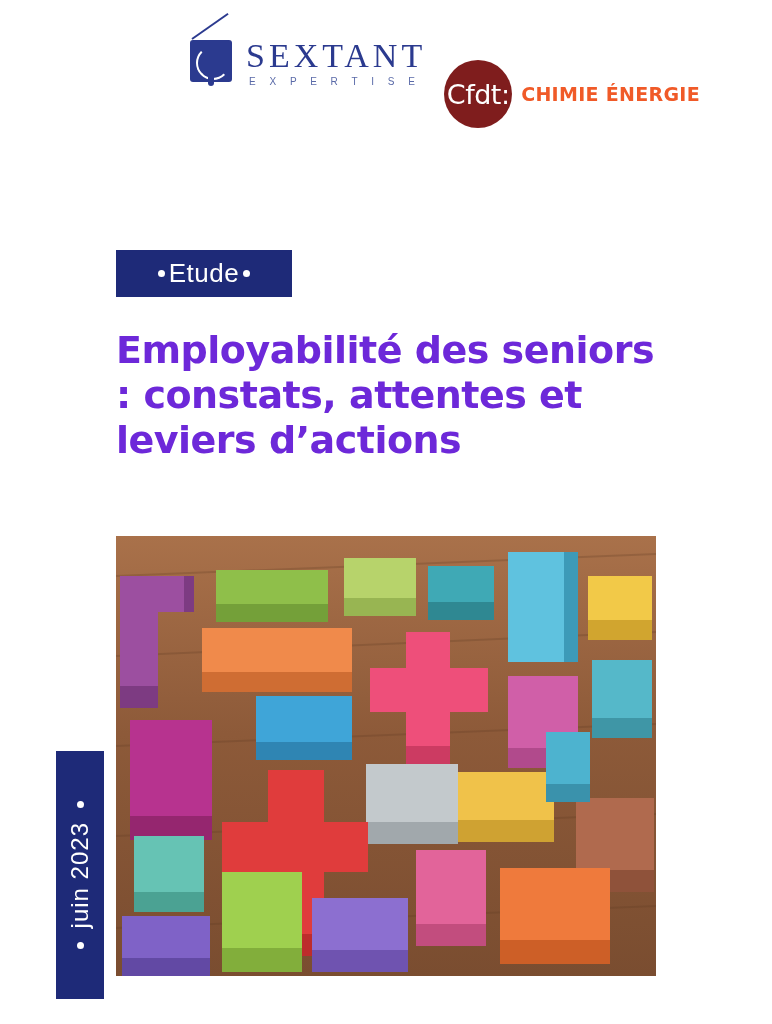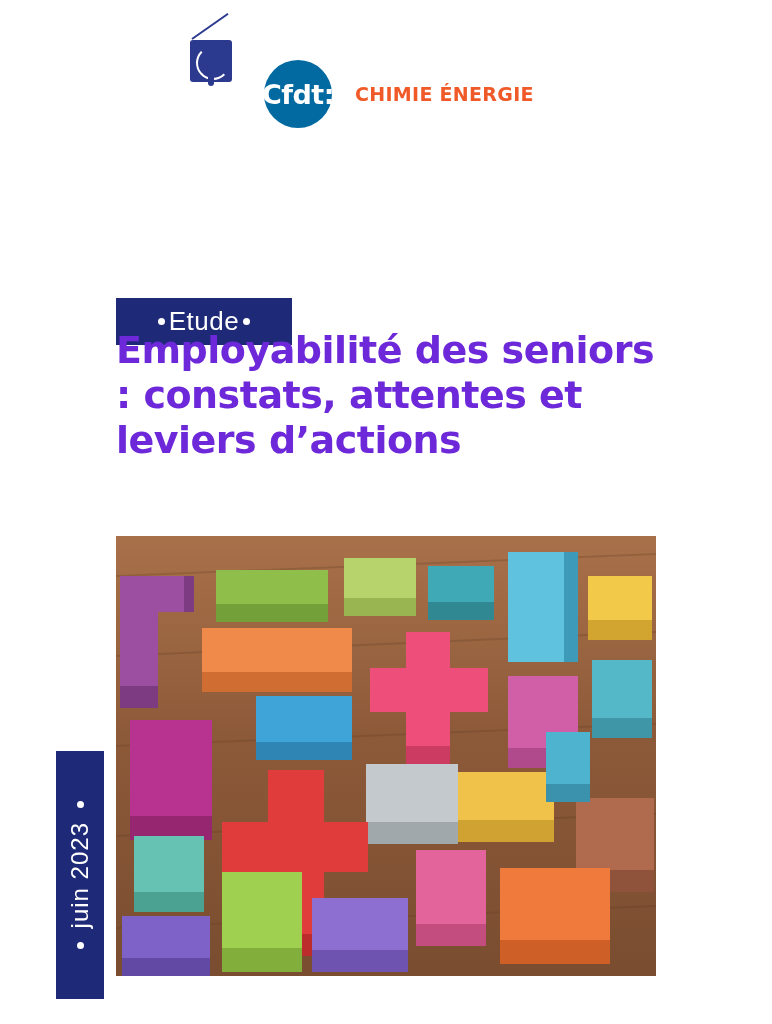--- a/index.html
+++ b/index.html
@@ -95,32 +95,32 @@
   .cfdt-logo {
     display: flex;
     align-items: center;
     margin-left: 18px;
     margin-top: 22px;
   }
   .cfdt-circle {
     width: 68px;
     height: 68px;
     border-radius: 50%;
-    background: #0369a1;
+    background: #7f1d1d;
     color: #ffffff;
     display: flex;
     align-items: center;
     justify-content: center;
     font-size: 27px;
-    font-weight: bold;
+    font-weight: normal;
     letter-spacing: -0.5px;
     font-family: "DejaVu Sans", sans-serif;
   }
   .cfdt-label {
-    margin-left: 23px;
+    margin-left: 9px;
     color: #f05a28;
     font-size: 19px;
     font-weight: bold;
     letter-spacing: 0.3px;
     font-family: "DejaVu Sans", sans-serif;
   }
 
   
   .etude-badge {
     position: absolute;
@@ -129,21 +129,20 @@
     width: 176px;
     height: 47px;
     background: #1e2a78;
     color: #ffffff;
     display: flex;
     align-items: center;
     justify-content: center;
     gap: 4px;
     font-size: 26px;
     letter-spacing: 0.5px;
-    margin-top: 48px;
   }
   .etude-badge .dot {
     width: 7px;
     height: 7px;
     border-radius: 50%;
     background: #ffffff;
     display: inline-block;
   }
 
   
@@ -207,20 +206,24 @@
 <body>
 
 <div class="logo-row">
 
   <div class="sextant-logo">
     <div class="sextant-mark">
       <div class="sq"></div>
       <div class="arc"></div>
       <div class="needle"></div>
       <div class="stem"></div>
+    </div>
+    <div class="sextant-text">
+      <div class="sextant-name">SEXTANT</div>
+      <div class="sextant-sub">E X P E R T I S E</div>
     </div>
   </div>
 
   <div class="cfdt-logo">
     <div class="cfdt-circle">Cfdt:</div>
     <div class="cfdt-label">CHIMIE ÉNERGIE</div>
   </div>
 
 </div>
 

